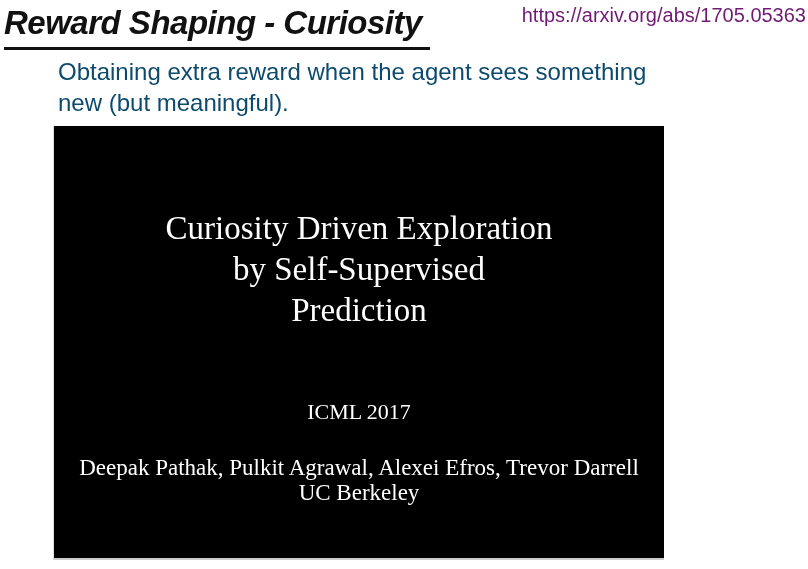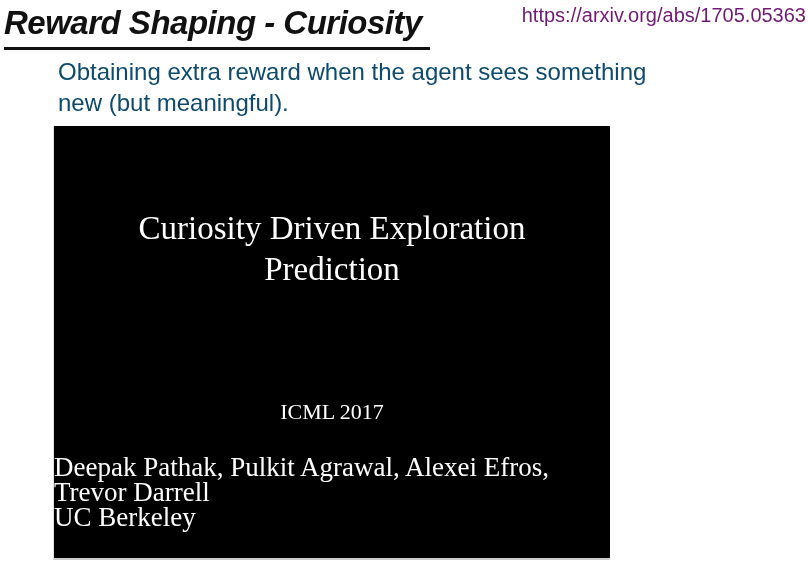--- a/index.html
+++ b/index.html
@@ -42,21 +42,21 @@
     top: 56px;
     font-size: 24px;
     line-height: 31px;
     color: #0c4a6e;
   }
   .body-text span { display: block; }
   .video-frame {
     position: absolute;
     left: 53px;
     top: 126px;
-    width: 557px;
+    width: 611px;
     height: 434px;
     background: #000000;
     color: #ffffff;
     font-family: "Liberation Serif", serif;
     border-bottom: 2px solid #cccccc;
     border-left: 1px solid #e0e0e0;
     cursor: pointer;
   }
   .paper-title {
     position: absolute;
@@ -75,21 +75,22 @@
     left: 0;
     right: 0;
     text-align: center;
     font-size: 22px;
   }
   .paper-authors {
     position: absolute;
     top: 329px;
     left: 0;
     right: 0;
-    font-size: 27px;
+    text-align: center;
+    font-size: 23px;
     line-height: 25px;
   }
   .paper-authors span { display: block; }
 </style>
 </head>
 <body>
 
 <div class="slide">
 
   <h1 class="slide-title">Reward Shaping - Curiosity</h1>
@@ -98,20 +99,21 @@
 
   <p class="body-text">
     <span>Obtaining extra reward when the agent sees something</span>
     <span>new (but meaningful).</span>
   </p>
 
   <div class="video-frame">
 
     <div class="paper-title">
       <span>Curiosity Driven Exploration</span>
+      <span>by Self-Supervised</span>
       <span>Prediction</span>
     </div>
 
     <div class="paper-venue">ICML 2017</div>
 
     <div class="paper-authors">
       <span>Deepak Pathak, Pulkit Agrawal, Alexei Efros, Trevor Darrell</span>
       <span>UC Berkeley</span>
     </div>
 

